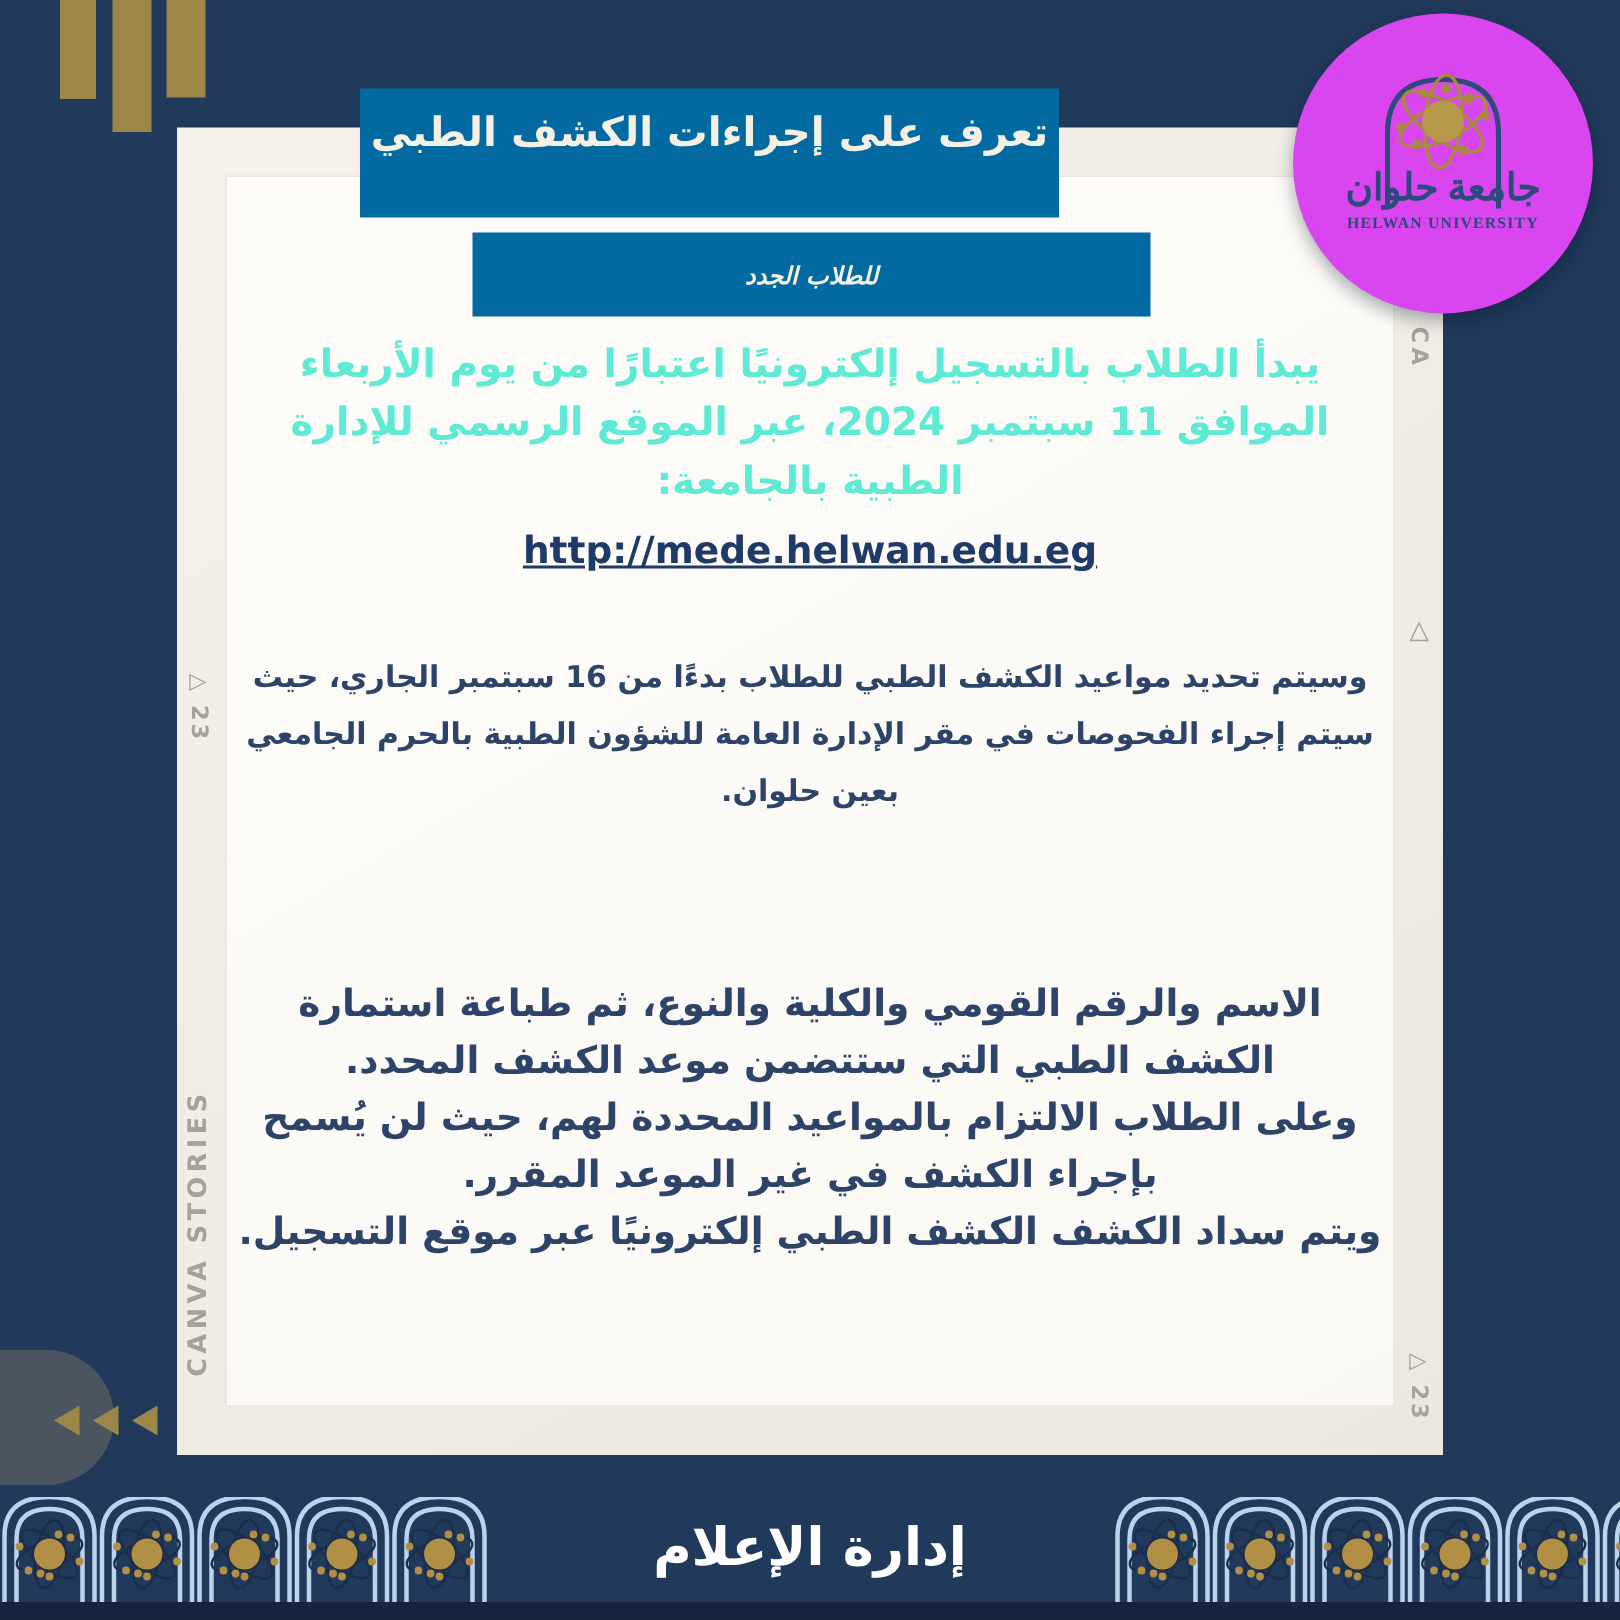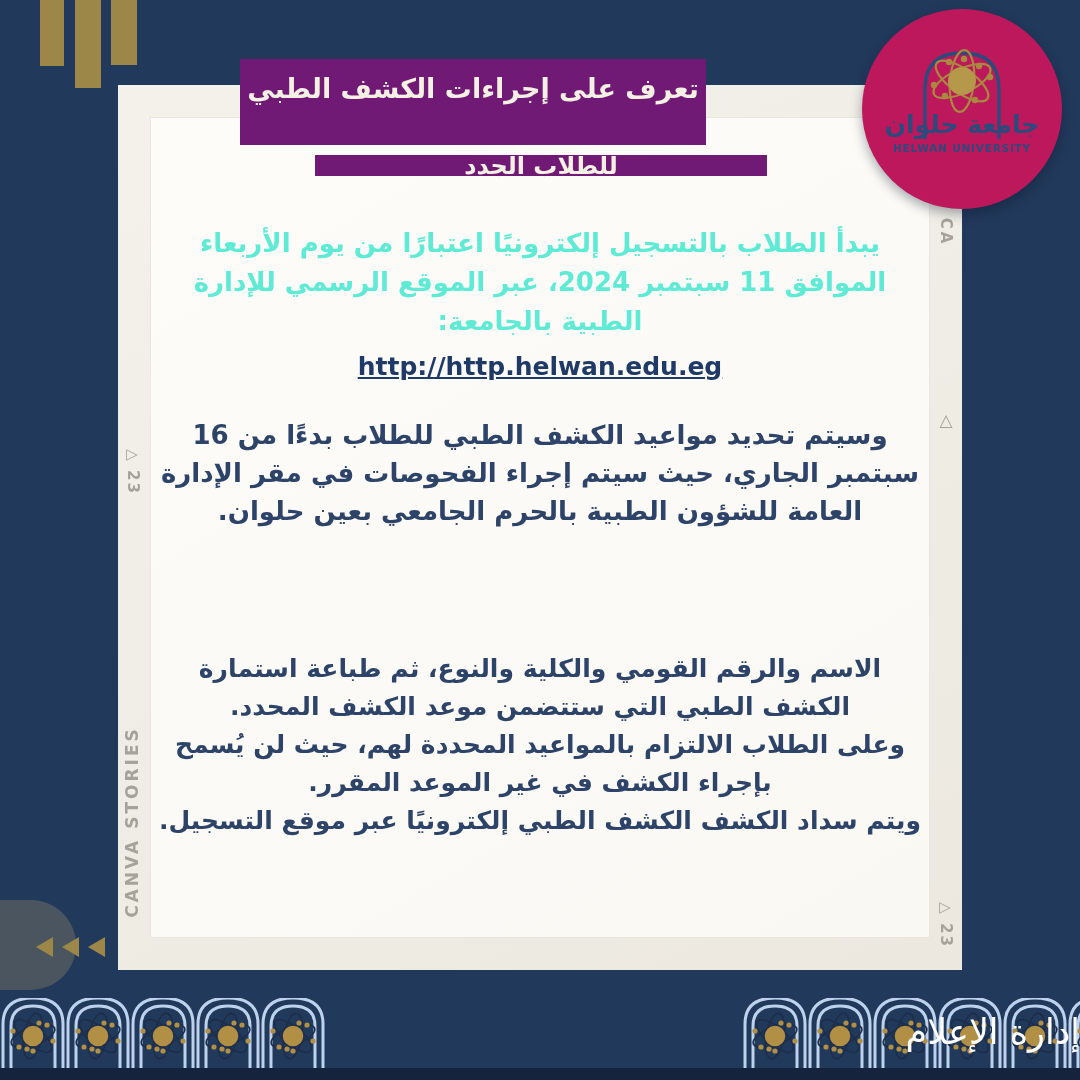--- a/index.html
+++ b/index.html
@@ -24,51 +24,51 @@
          transform:translate(-50%,-50%) rotate(90deg);}
   .vmark.ccw{transform:translate(-50%,-50%) rotate(-90deg);}
   .mark-left-top{left:133px;top:472px;font-size:15px;letter-spacing:2px;}
   .mark-left-bottom{left:132px;top:822px;font-size:17px;letter-spacing:3px;}
   .mark-right-top{left:946px;top:232px;font-size:15px;letter-spacing:3px;}
   .mark-right-mid{position:absolute;left:946px;top:420px;transform:translate(-50%,-50%);
          color:#a6a29a;font-size:17px;font-weight:bold;}
   .mark-right-bottom{left:946px;top:925px;font-size:15px;letter-spacing:2px;}
 
   
-  .banner{position:absolute;background:#701a75;color:#f4f0e3;font-weight:bold;
+  .banner{position:absolute;background:#0369a1;color:#f4f0e3;font-weight:bold;
           display:flex;align-items:center;justify-content:center;direction:rtl;text-align:center;}
   .banner1{left:240px;top:59px;width:466px;height:86px;font-size:27px;align-items:flex-start;padding-top:14px;box-sizing:border-box;}
-  .banner2{left:315px;top:155px;width:452px;height:21px;font-size:24px;}
+  .banner2{left:315px;top:155px;width:452px;height:56px;font-size:16px;font-style:italic;}
 
   
   .logo-circle{position:absolute;left:862px;top:9px;width:200px;height:200px;border-radius:50%;
-               background:#be185d;box-shadow:0 5px 12px rgba(10,20,40,.35);}
+               background:#d946ef;box-shadow:0 5px 12px rgba(10,20,40,.35);font-family:Liberation Serif, serif;}
   .logo-circle svg{display:block;}
 
   
   .para{position:absolute;left:155px;width:770px;direction:rtl;text-align:center;font-weight:bold;}
   .intro{top:224px;font-size:26px;line-height:39px;color:#5eead4;}
   .link-wrap{top:352px;font-size:25px;}
   .link{color:#1f3a66;text-decoration:underline;direction:ltr;font-weight:bold;}
-  .schedule{top:416px;font-size:26px;line-height:38px;color:#2e4368;}
+  .schedule{top:432px;font-size:20px;line-height:38px;color:#2e4368;}
   .data-heading{top:577px;font-size:26px;color:#a18a47;}
   .details{top:650px;font-size:25px;line-height:38px;color:#2e4368;}
   .details p{margin:0;}
 
   
   .pill{position:absolute;left:0;top:900px;width:76px;height:90px;background:#4a5560;
         border-radius:0 46px 46px 0;}
   .pill-arrows{position:absolute;left:36px;top:937px;display:flex;gap:9px;}
   .arrow-left{width:0;height:0;border-top:10px solid transparent;border-bottom:10px solid transparent;
               border-right:17px solid #9c8748;}
 
   
   .footer-pattern{position:absolute;top:998px;left:0;}
-  .footer-label{position:absolute;left:0;top:1012px;width:1080px;
-                color:#ffffff;font-size:35px;font-weight:normal;direction:rtl;}
+  .footer-label{position:absolute;left:0;top:1012px;width:1080px;text-align:center;
+                color:#ffffff;font-size:35px;font-weight:bold;direction:rtl;}
   .bottom-strip{position:absolute;left:0;top:1068px;width:1080px;height:12px;background:#15233c;}
 </style>
 </head>
 <body>
 
 <div class="poster">
 
   <div class="gold-bar bar1"></div>
   <div class="gold-bar bar2"></div>
   <div class="gold-bar bar3"></div>
@@ -109,21 +109,21 @@
         <circle cx="2" cy="-22" r="3.2" fill="#a8893f"></circle>
       </g>
       <text x="100" y="124" text-anchor="middle" font-size="25" font-weight="bold" fill="#2c4a7c" direction="rtl">جامعة حلوان</text>
       <text x="100" y="143" text-anchor="middle" font-size="10.5" font-weight="bold" letter-spacing="0.8" fill="#2c4a7c">HELWAN UNIVERSITY</text>
     </svg>
   </div>
 
   <div class="para intro">يبدأ الطلاب بالتسجيل إلكترونيًا اعتبارًا من يوم الأربعاء الموافق 11 سبتمبر 2024، عبر الموقع الرسمي للإدارة الطبية بالجامعة:</div>
 
   <div class="para link-wrap">
-    <span class="link">http://http.helwan.edu.eg</span>
+    <span class="link">http://mede.helwan.edu.eg</span>
   </div>
 
   <div class="para schedule">وسيتم تحديد مواعيد الكشف الطبي للطلاب بدءًا من 16 سبتمبر الجاري، حيث سيتم إجراء الفحوصات في مقر الإدارة العامة للشؤون الطبية بالحرم الجامعي بعين حلوان.</div>
 
 
   <div class="para details">
     <p>الاسم والرقم القومي والكلية والنوع، ثم طباعة استمارة الكشف الطبي التي ستتضمن موعد الكشف المحدد.</p>
     <p>وعلى الطلاب الالتزام بالمواعيد المحددة لهم، حيث لن يُسمح بإجراء الكشف في غير الموعد المقرر.</p>
     <p>ويتم سداد الكشف الكشف الطبي إلكترونيًا عبر موقع التسجيل.</p>
   </div>

